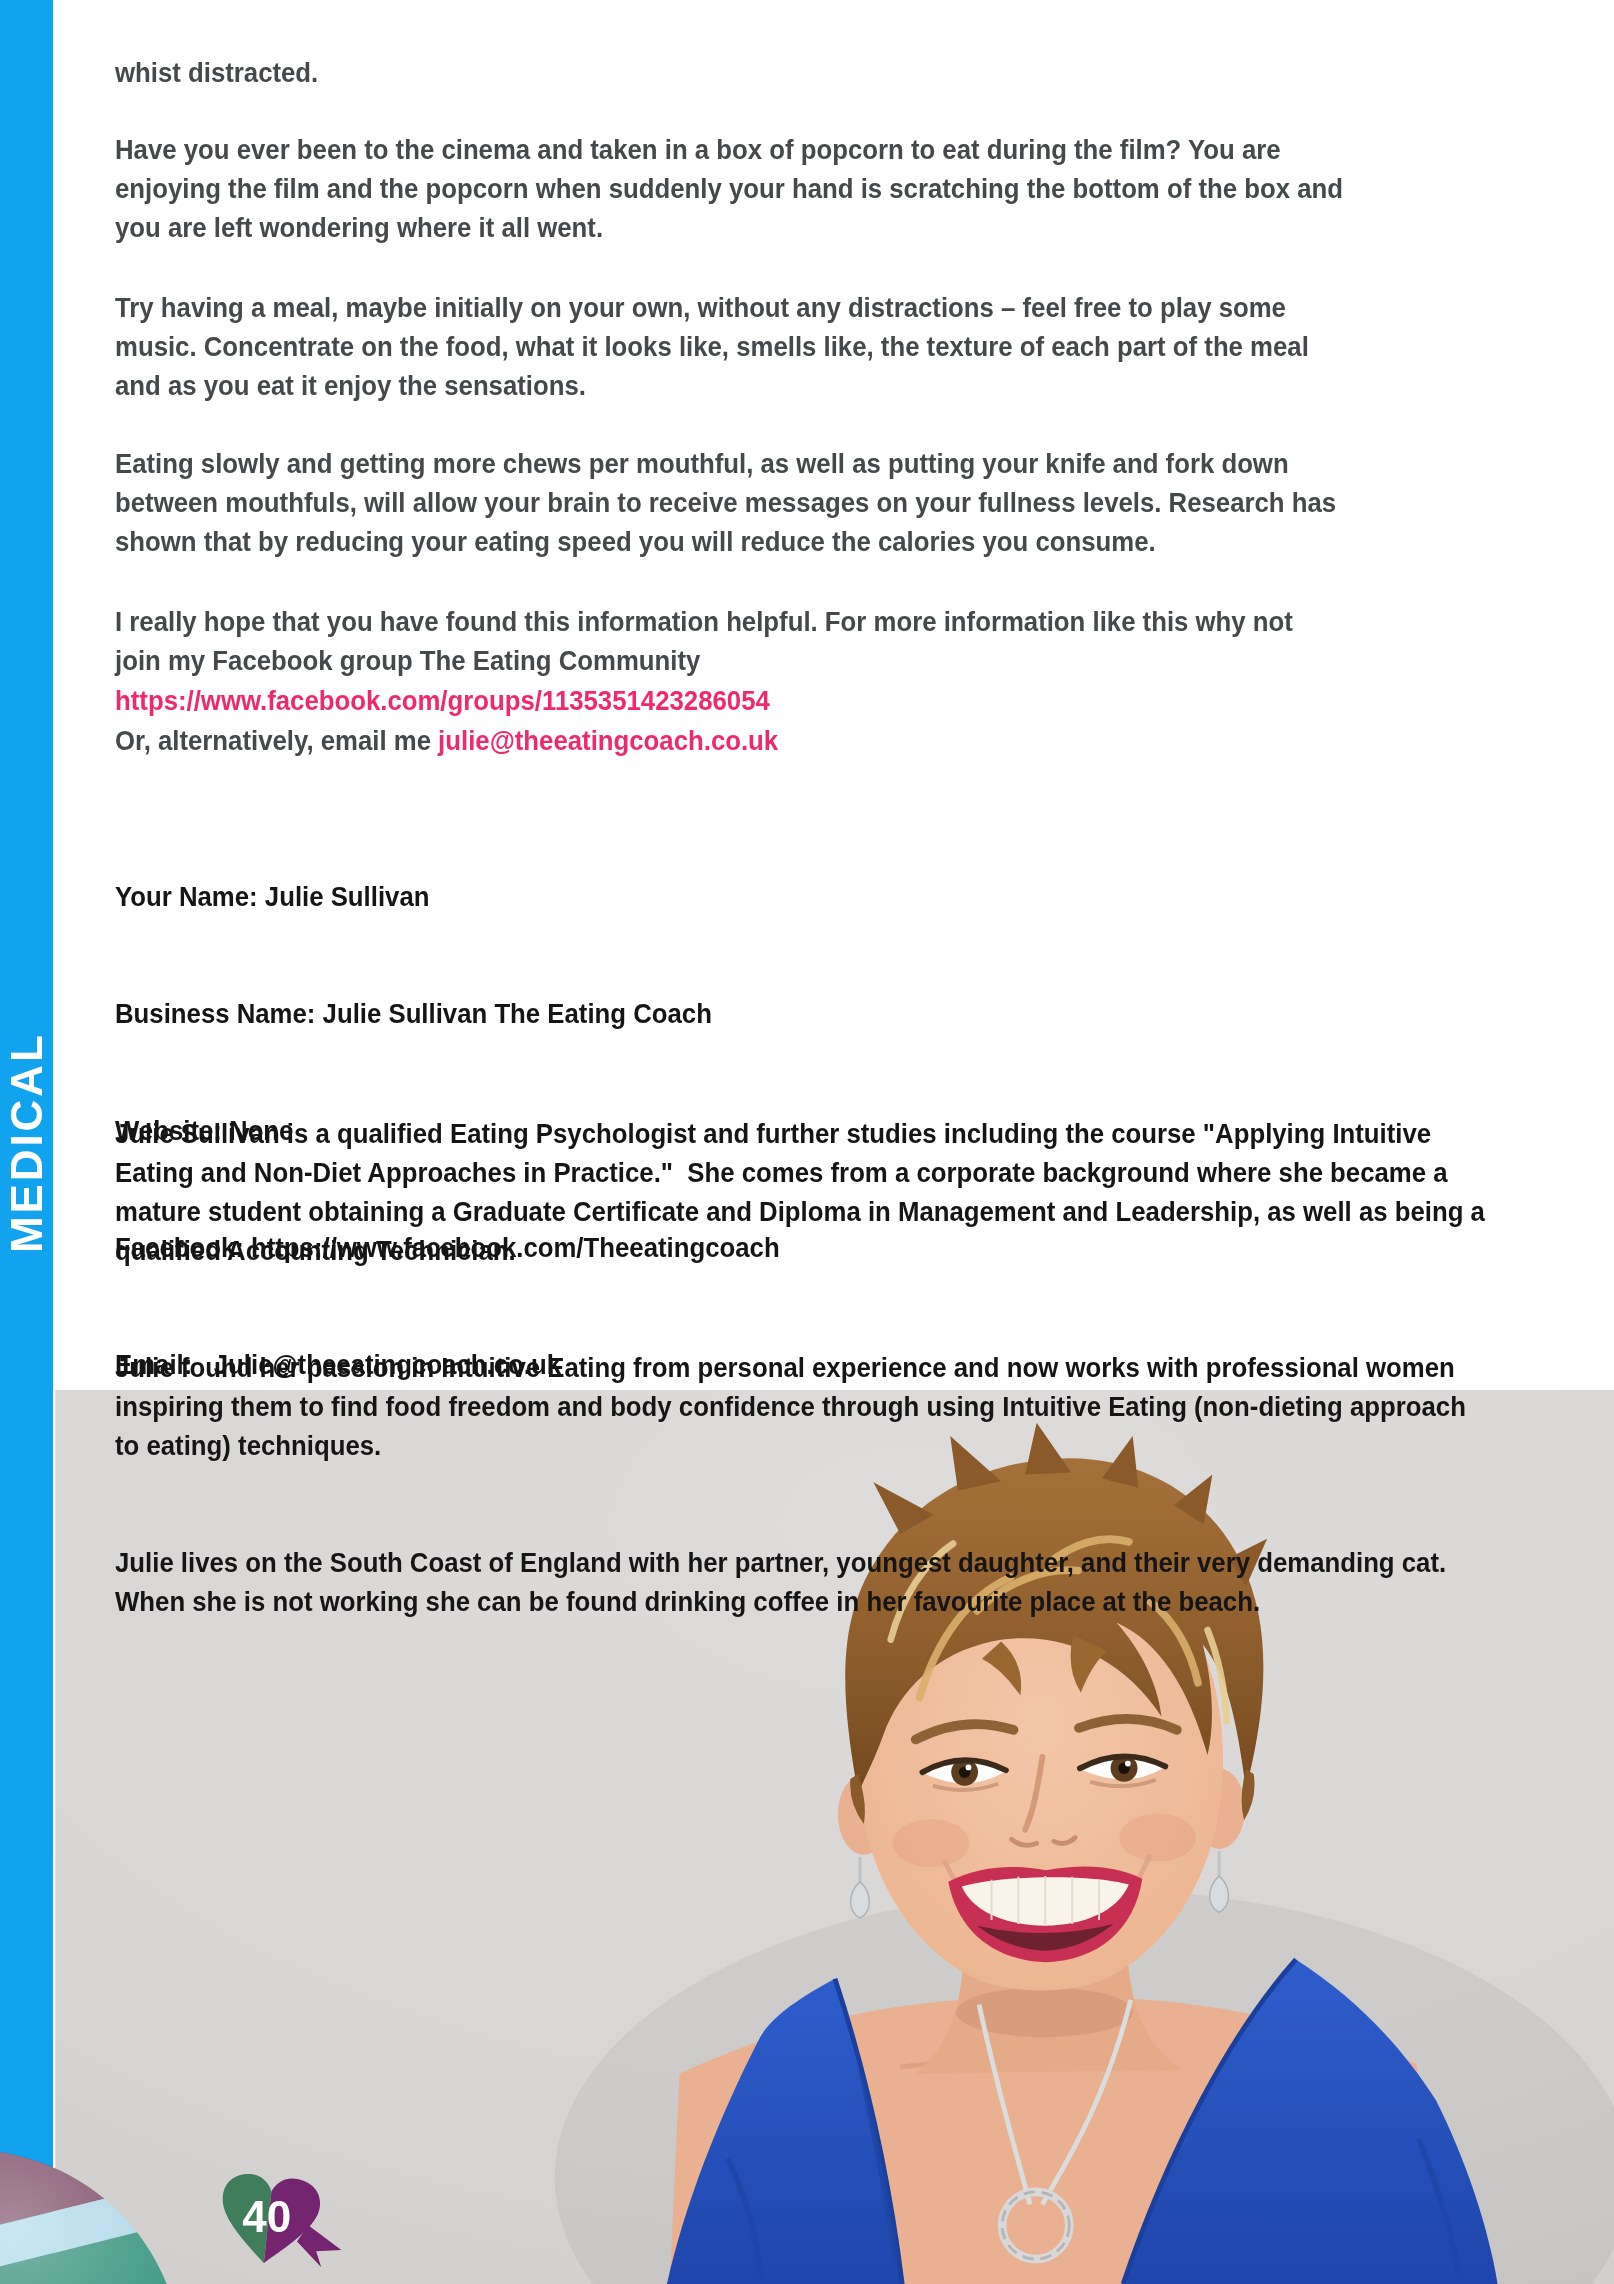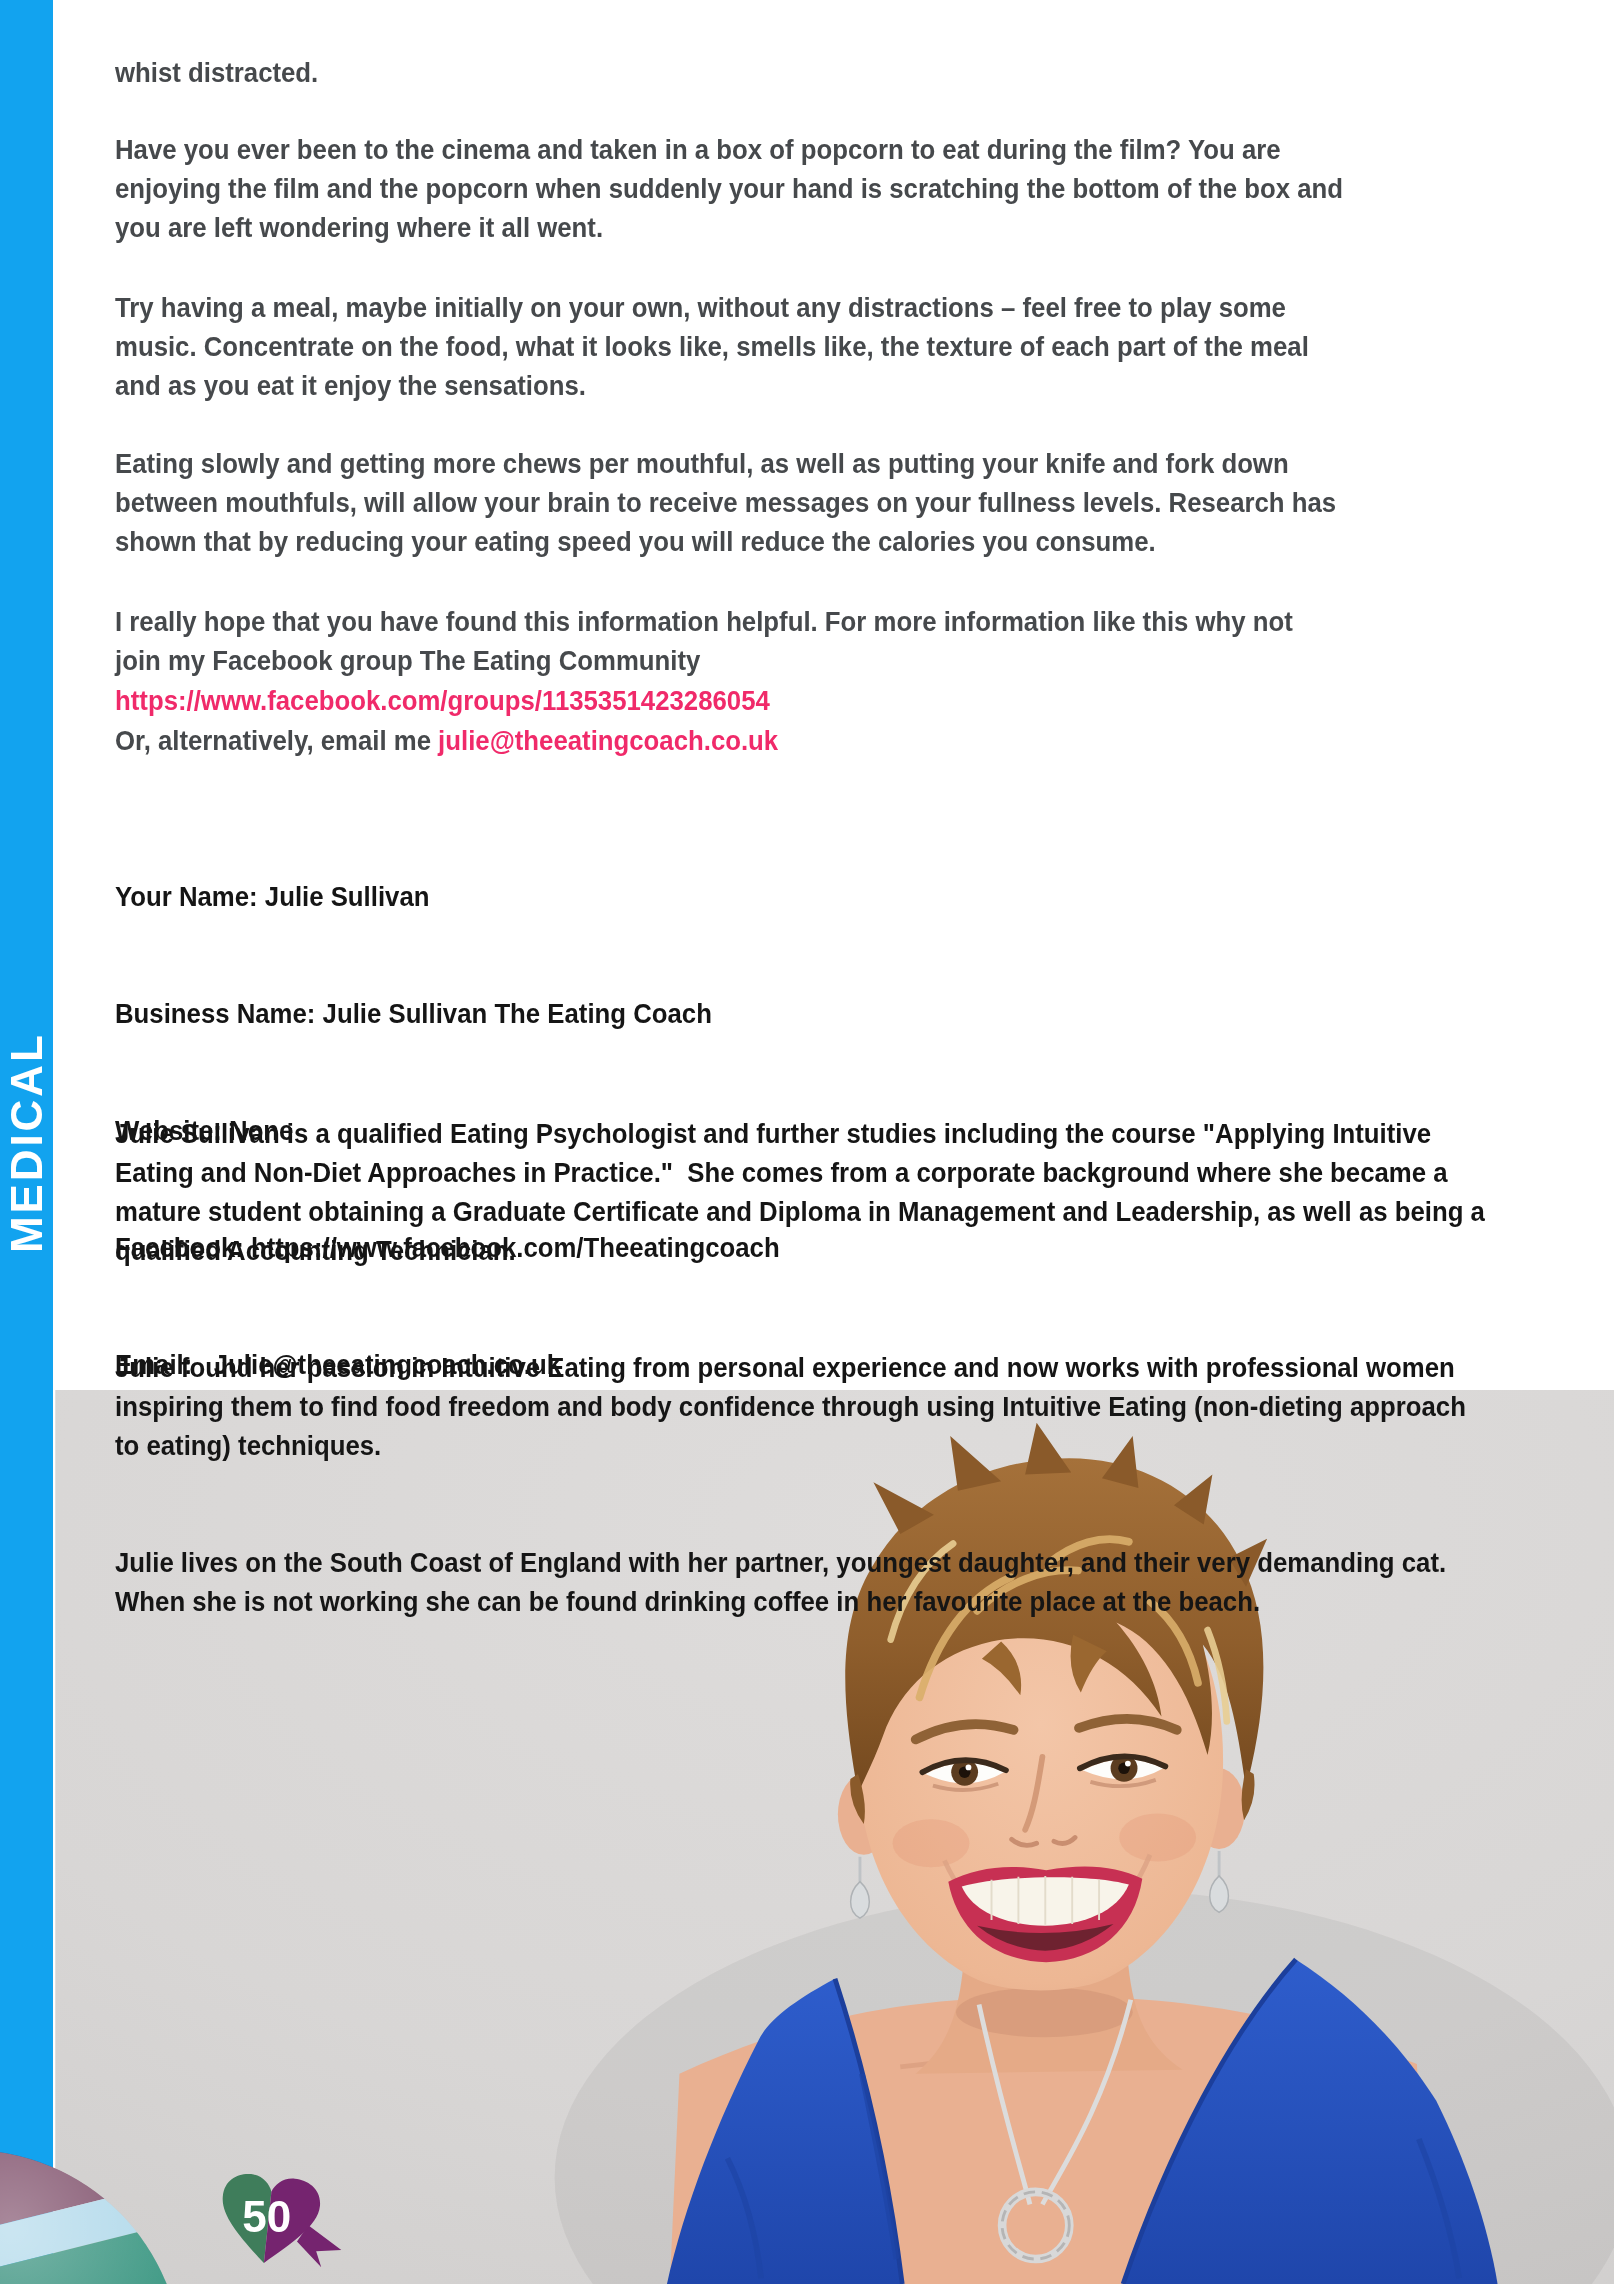--- a/index.html
+++ b/index.html
@@ -222,17 +222,17 @@
         <clipPath id="halfR">
             <rect x="58" y="0" width="82" height="108"></rect>
           </clipPath>
       </defs>
       <g transform="rotate(6 58 48)">
         <path d="M 100,50 L 137,72 L 111,76 L 118,92 L 90,68 Z" fill="#75246F"></path>
         <path d="M 58,94 C 32,71 8,50 8,29 C 8,11 22,3 35,3 C 47,3 55,11 58,19 C 61,11 69,3 81,3 C 95,3 110,11 110,29 C 110,50 84,71 58,94 Z" clip-path="url(#halfL)" fill="#3F7D5B"></path>
         <path d="M 58,94 C 32,71 8,50 8,29 C 8,11 22,3 35,3 C 47,3 55,11 58,19 C 61,11 69,3 81,3 C 95,3 110,11 110,29 C 110,50 84,71 58,94 Z" clip-path="url(#halfR)" fill="#75246F"></path>
       </g>
     </svg>
-    <span class="badge-number">50</span>
+    <span class="badge-number">40</span>
   </div>
 
 </div>
 
 
 </body></html>

